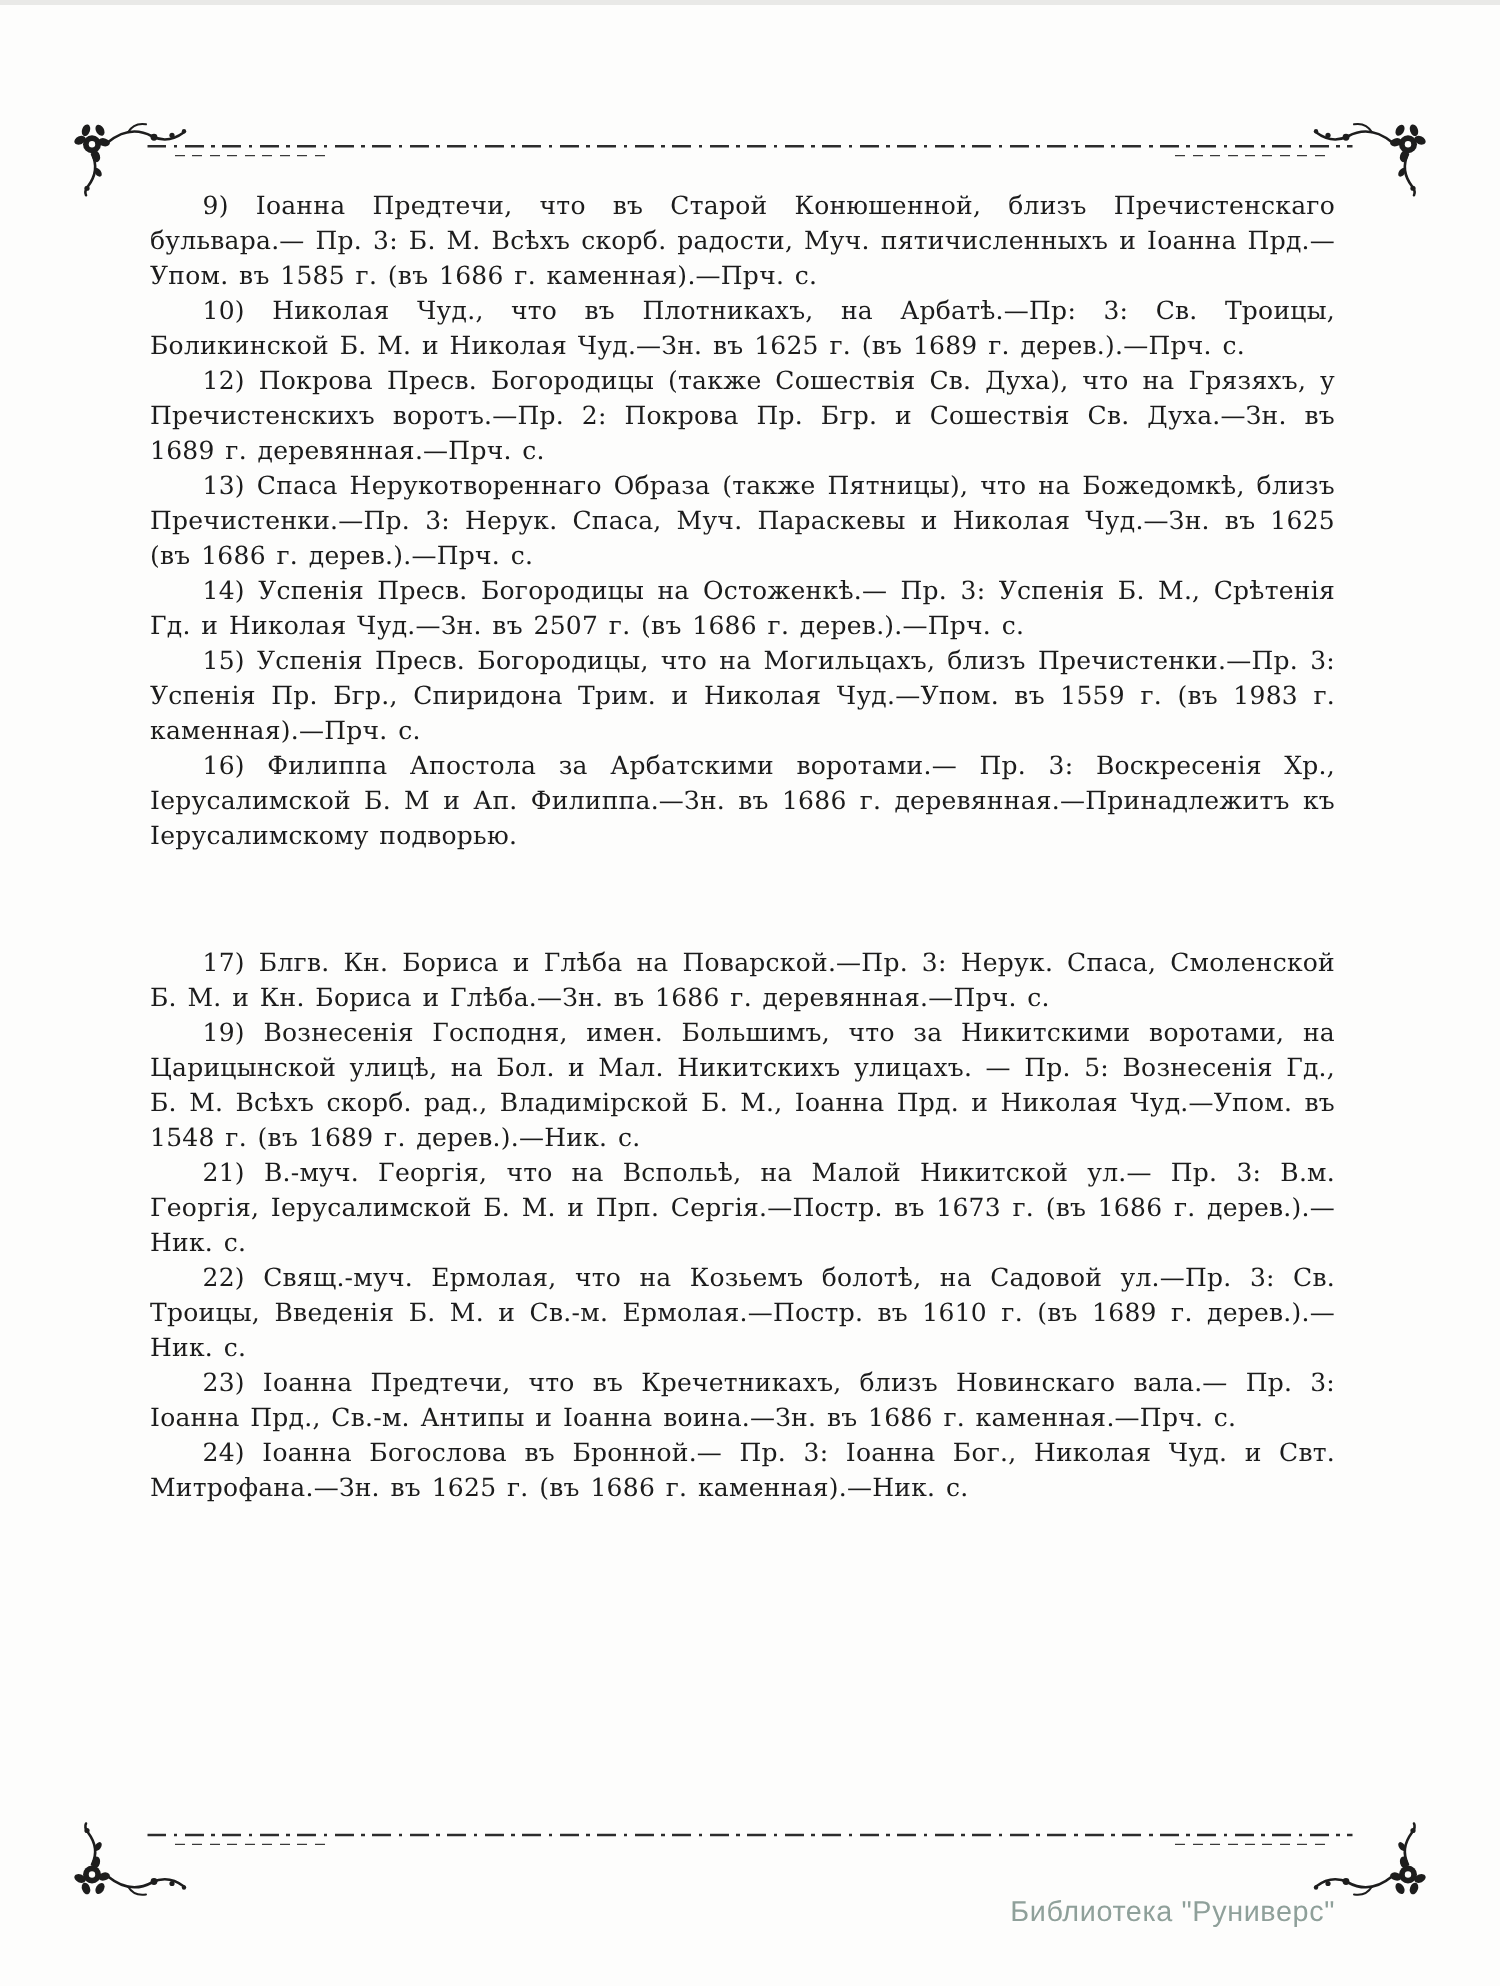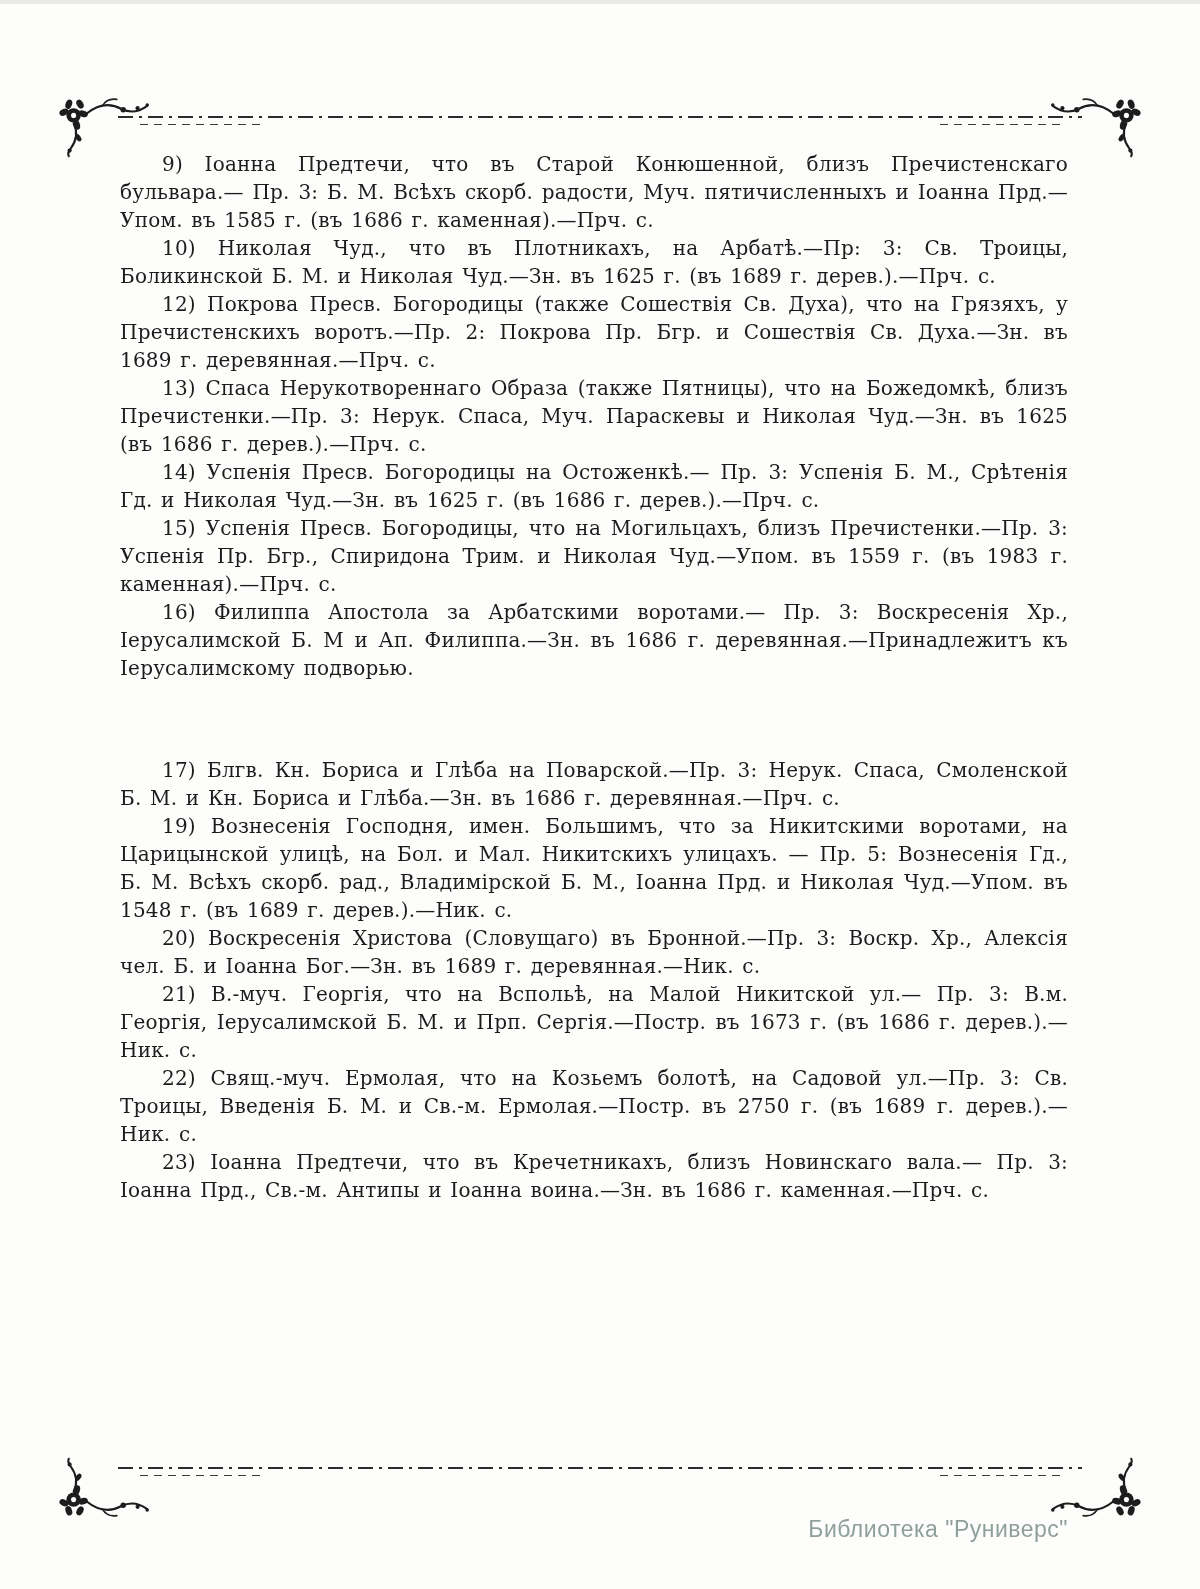--- a/index.html
+++ b/index.html
@@ -113,28 +113,28 @@
   <div class="rule-sub top-r"></div>
   <div class="rule-sub bot-l"></div>
   <div class="rule-sub bot-r"></div>
 
   <div class="text-block">
     <div class="section">
         <p class="para">9) Іоанна Предтечи, что въ Старой Конюшенной, близъ Пречистенскаго бульвара.— Пр. 3: Б. М. Всѣхъ скорб. радости, Муч. пятичисленныхъ и Іоанна Прд.—Упом. въ 1585 г. (въ 1686 г. каменная).—Прч. с.</p>
         <p class="para">10) Николая Чуд., что въ Плотникахъ, на Арбатѣ.—Пр: 3: Св. Троицы, Боликинской Б. М. и Николая Чуд.—Зн. въ 1625 г. (въ 1689 г. дерев.).—Прч. с.</p>
         <p class="para">12) Покрова Пресв. Богородицы (также Сошествія Св. Духа), что на Грязяхъ, у Пречистенскихъ воротъ.—Пр. 2: Покрова Пр. Бгр. и Сошествія Св. Духа.—Зн. въ 1689 г. деревянная.—Прч. с.</p>
         <p class="para">13) Спаса Нерукотвореннаго Образа (также Пятницы), что на Божедомкѣ, близъ Пречистенки.—Пр. 3: Нерук. Спаса, Муч. Параскевы и Николая Чуд.—Зн. въ 1625 (въ 1686 г. дерев.).—Прч. с.</p>
-        <p class="para">14) Успенія Пресв. Богородицы на Остоженкѣ.— Пр. 3: Успенія Б. М., Срѣтенія Гд. и Николая Чуд.—Зн. въ 1625 г. (въ 1686 г. дерев.).—Прч. с.</p>
+        <p class="para">14) Успенія Пресв. Богородицы на Остоженкѣ.— Пр. 3: Успенія Б. М., Срѣтенія Гд. и Николая Чуд.—Зн. въ 2507 г. (въ 1686 г. дерев.).—Прч. с.</p>
         <p class="para">15) Успенія Пресв. Богородицы, что на Могильцахъ, близъ Пречистенки.—Пр. 3: Успенія Пр. Бгр., Спиридона Трим. и Николая Чуд.—Упом. въ 1559 г. (въ 1983 г. каменная).—Прч. с.</p>
         <p class="para">16) Филиппа Апостола за Арбатскими воротами.— Пр. 3: Воскресенія Хр., Іерусалимской Б. М и Ап. Филиппа.—Зн. въ 1686 г. деревянная.—Принадлежитъ къ Іерусалимскому подворью.</p>
       </div>
     <div class="section">
         <p class="para">17) Блгв. Кн. Бориса и Глѣба на Поварской.—Пр. 3: Нерук. Спаса, Смоленской Б. М. и Кн. Бориса и Глѣба.—Зн. въ 1686 г. деревянная.—Прч. с.</p>
         <p class="para">19) Вознесенія Господня, имен. Большимъ, что за Никитскими воротами, на Царицынской улицѣ, на Бол. и Мал. Никитскихъ улицахъ. — Пр. 5: Вознесенія Гд., Б. М. Всѣхъ скорб. рад., Владимірской Б. М., Іоанна Прд. и Николая Чуд.—Упом. въ 1548 г. (въ 1689 г. дерев.).—Ник. с.</p>
-        <p class="para">20) Воскресенія Христова (Словущаго) въ Бронной.—Пр. 3: Воскр. Хр., Алексія чел. Б. и Іоанна Бог.—Зн. въ 1689 г. деревянная.—Ник. с.</p>
         <p class="para">21) В.-муч. Георгія, что на Вспольѣ, на Малой Никитской ул.— Пр. 3: В.м. Георгія, Іерусалимской Б. М. и Прп. Сергія.—Постр. въ 1673 г. (въ 1686 г. дерев.).— Ник. с.</p>
-        <p class="para">22) Свящ.-муч. Ермолая, что на Козьемъ болотѣ, на Садовой ул.—Пр. 3: Св. Троицы, Введенія Б. М. и Св.-м. Ермолая.—Постр. въ 2750 г. (въ 1689 г. дерев.).—Ник. с.</p>
+        <p class="para">22) Свящ.-муч. Ермолая, что на Козьемъ болотѣ, на Садовой ул.—Пр. 3: Св. Троицы, Введенія Б. М. и Св.-м. Ермолая.—Постр. въ 1610 г. (въ 1689 г. дерев.).—Ник. с.</p>
         <p class="para">23) Іоанна Предтечи, что въ Кречетникахъ, близъ Новинскаго вала.— Пр. 3: Іоанна Прд., Св.-м. Антипы и Іоанна воина.—Зн. въ 1686 г. каменная.—Прч. с.</p>
+        <p class="para">24) Іоанна Богослова въ Бронной.— Пр. 3: Іоанна Бог., Николая Чуд. и Свт. Митрофана.—Зн. въ 1625 г. (въ 1686 г. каменная).—Ник. с.</p>
       </div>
   </div>
 
   <div class="watermark">Библиотека "Руниверс"</div>
 </div>
 
 </body></html>

